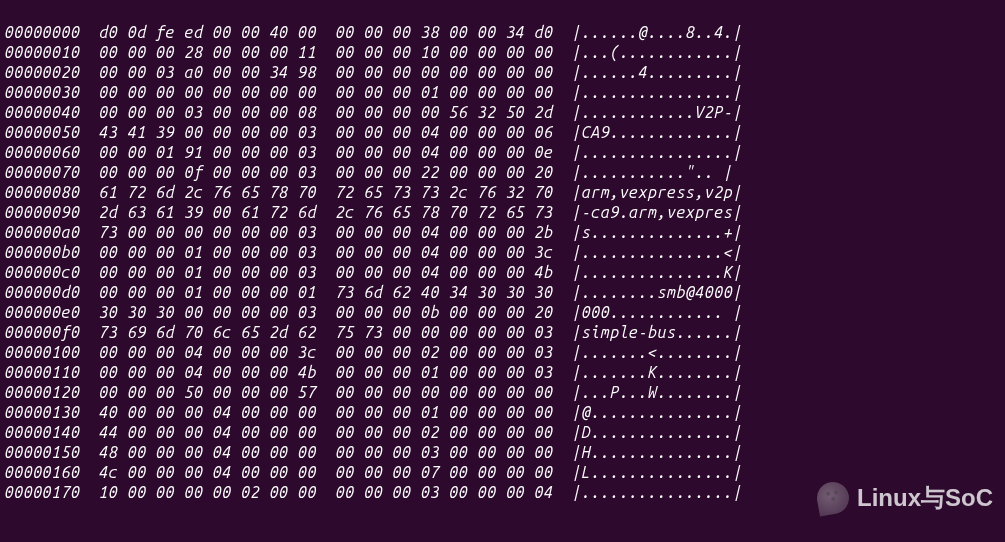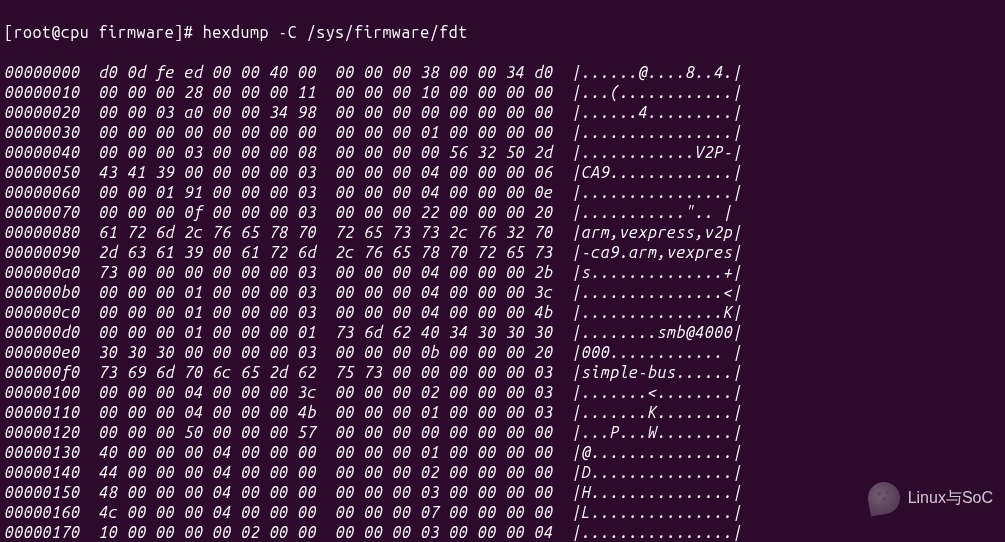--- a/index.html
+++ b/index.html
@@ -54,28 +54,27 @@
       height: 4px;
       background: rgba(80,80,80,0.6);
       border-radius: 50%;
       top: 9px;
       left: 10px;
       box-shadow: 8px 0 0 rgba(80,80,80,0.6), 4px 6px 0 rgba(80,80,80,0.6);
     }
     .watermark-text {
       color: rgba(255,255,255,0.9);
       font-family: Arial, sans-serif;
-      font-size: 16px;
-      font-weight: 400;
+      font-size: 24px;
+      font-weight: 700;
     }
   </style>
 </head>
 <body>
 
 <div class="terminal">
-<div class="prompt-line"><span>[root@cpu firmware]#</span> <span>hexdump -C /sys/firmware/fdt</span></div>
 <div id="hex-rows"><div class="hex-line">00000000  d0 0d fe ed 00 00 40 00  00 00 00 38 00 00 34 d0  |......@....8..4.|</div><div class="hex-line">00000010  00 00 00 28 00 00 00 11  00 00 00 10 00 00 00 00  |...(............|</div><div class="hex-line">00000020  00 00 03 a0 00 00 34 98  00 00 00 00 00 00 00 00  |......4.........|</div><div class="hex-line">00000030  00 00 00 00 00 00 00 00  00 00 00 01 00 00 00 00  |................|</div><div class="hex-line">00000040  00 00 00 03 00 00 00 08  00 00 00 00 56 32 50 2d  |............V2P-|</div><div class="hex-line">00000050  43 41 39 00 00 00 00 03  00 00 00 04 00 00 00 06  |CA9.............|</div><div class="hex-line">00000060  00 00 01 91 00 00 00 03  00 00 00 04 00 00 00 0e  |................|</div><div class="hex-line">00000070  00 00 00 0f 00 00 00 03  00 00 00 22 00 00 00 20  |...........".. |</div><div class="hex-line">00000080  61 72 6d 2c 76 65 78 70  72 65 73 73 2c 76 32 70  |arm,vexpress,v2p|</div><div class="hex-line">00000090  2d 63 61 39 00 61 72 6d  2c 76 65 78 70 72 65 73  |-ca9.arm,vexpres|</div><div class="hex-line">000000a0  73 00 00 00 00 00 00 03  00 00 00 04 00 00 00 2b  |s..............+|</div><div class="hex-line">000000b0  00 00 00 01 00 00 00 03  00 00 00 04 00 00 00 3c  |...............&lt;|</div><div class="hex-line">000000c0  00 00 00 01 00 00 00 03  00 00 00 04 00 00 00 4b  |...............K|</div><div class="hex-line">000000d0  00 00 00 01 00 00 00 01  73 6d 62 40 34 30 30 30  |........smb@4000|</div><div class="hex-line">000000e0  30 30 30 00 00 00 00 03  00 00 00 0b 00 00 00 20  |000............ |</div><div class="hex-line">000000f0  73 69 6d 70 6c 65 2d 62  75 73 00 00 00 00 00 03  |simple-bus......|</div><div class="hex-line">00000100  00 00 00 04 00 00 00 3c  00 00 00 02 00 00 00 03  |.......&lt;........|</div><div class="hex-line">00000110  00 00 00 04 00 00 00 4b  00 00 00 01 00 00 00 03  |.......K........|</div><div class="hex-line">00000120  00 00 00 50 00 00 00 57  00 00 00 00 00 00 00 00  |...P...W........|</div><div class="hex-line">00000130  40 00 00 00 04 00 00 00  00 00 00 01 00 00 00 00  |@...............|</div><div class="hex-line">00000140  44 00 00 00 04 00 00 00  00 00 00 02 00 00 00 00  |D...............|</div><div class="hex-line">00000150  48 00 00 00 04 00 00 00  00 00 00 03 00 00 00 00  |H...............|</div><div class="hex-line">00000160  4c 00 00 00 04 00 00 00  00 00 00 07 00 00 00 00  |L...............|</div><div class="hex-line">00000170  10 00 00 00 00 02 00 00  00 00 00 03 00 00 00 04  |................|</div></div>
 </div>
 
 <div class="watermark">
   <div class="watermark-icon"></div>
   <div class="watermark-text">Linux与SoC</div>
 </div>
 
 </body></html>

